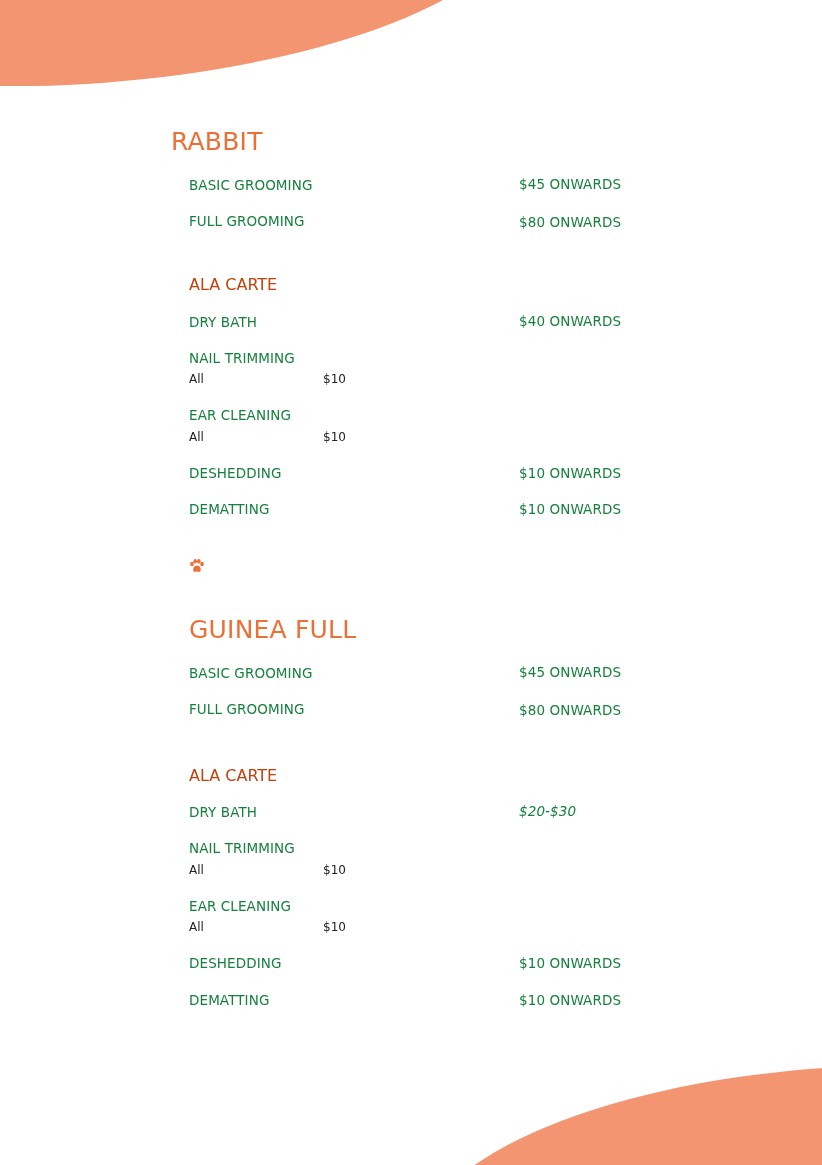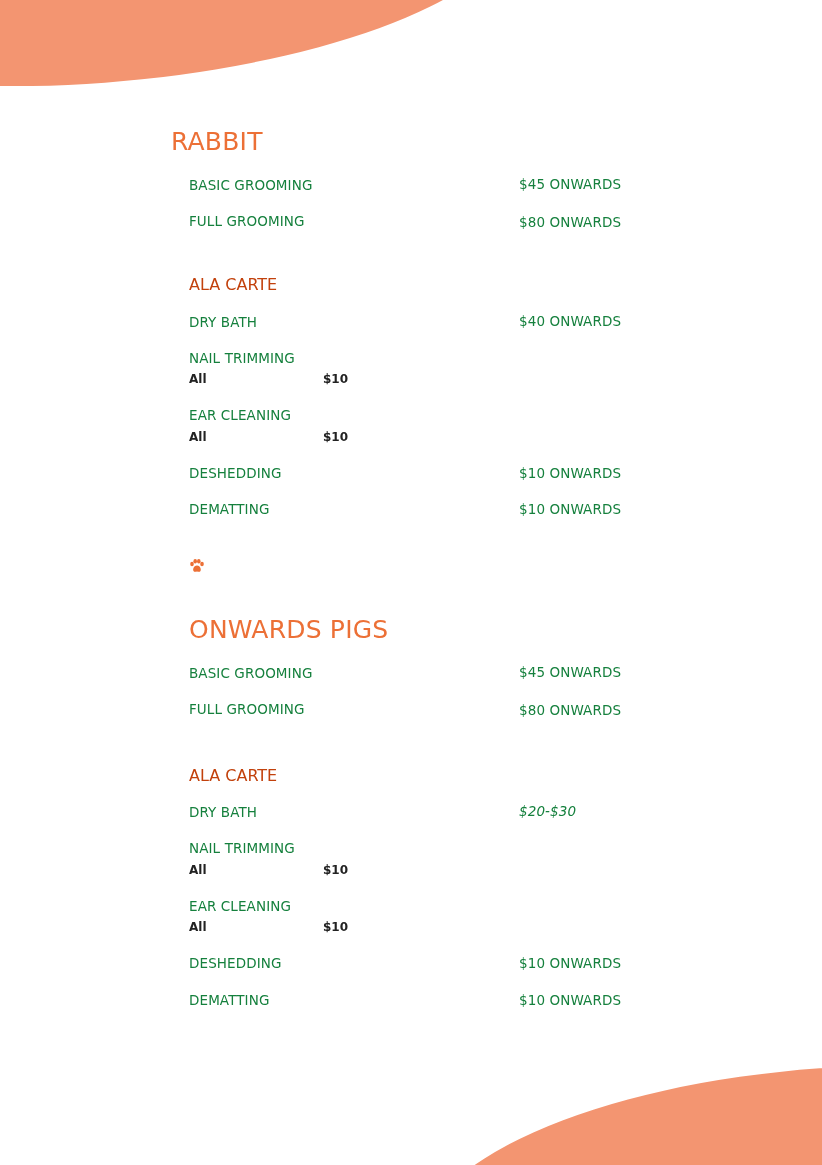--- a/index.html
+++ b/index.html
@@ -17,21 +17,21 @@
   }
   .blob-bottom {
     width:820px; height:300px; left:420px; top:1068px;
     border-radius:50%;
     transform: rotate(-4deg);
   }
   .abs { position:absolute; white-space:nowrap; }
   .h1 { font-size:25px; color:#ec7036; letter-spacing:0.2px; }
   .h2 { font-size:16px; color:#c2410c; }
   .item { font-size:13.5px; color:#15803d; letter-spacing:0.1px; }
-  .sub { font-size:12px; color:#222;font-weight:bold; }
+  .sub { font-size:12px; color:#222; }
   .paw { width:16px; height:14px; }
 </style>
 </head>
 <body>
 
 <div class="blob blob-top"></div>
 <div class="blob blob-bottom"></div>
 
 <div class="abs h1" style="left:171px; top:127px;">RABBIT</div>
 
@@ -59,21 +59,21 @@
 <div class="abs item" style="left:519px; top:501px;">$10 ONWARDS</div>
 
 <svg class="abs paw" style="left:189px; top:559px;" viewBox="0 0 16 14">
   <ellipse cx="3" cy="5" rx="1.8" ry="2.2" fill="#ec7036"></ellipse>
   <ellipse cx="6.2" cy="2.2" rx="1.8" ry="2.2" fill="#ec7036"></ellipse>
   <ellipse cx="9.8" cy="2.2" rx="1.8" ry="2.2" fill="#ec7036"></ellipse>
   <ellipse cx="13" cy="5" rx="1.8" ry="2.2" fill="#ec7036"></ellipse>
   <path d="M8 6.5 C5 6.5 3.5 10 4.5 12 C5.5 13.5 7 12.5 8 12.5 C9 12.5 10.5 13.5 11.5 12 C12.5 10 11 6.5 8 6.5 Z" fill="#ec7036"></path>
 </svg>
 
-<div class="abs h1" style="left:189px; top:615px;">ONWARDS PIGS</div>
+<div class="abs h1" style="left:189px; top:615px;">GUINEA FULL</div>
 
 <div class="abs item" style="left:189px; top:665px;">BASIC GROOMING</div>
 <div class="abs item" style="left:519px; top:664px;">$45 ONWARDS</div>
 <div class="abs item" style="left:189px; top:701px;">FULL GROOMING</div>
 <div class="abs item" style="left:519px; top:702px;">$80 ONWARDS</div>
 
 <div class="abs h2" style="left:189px; top:766px;">ALA CARTE</div>
 
 <div class="abs item" style="left:189px; top:804px;">DRY BATH</div>
 <div class="abs item" style="left:519px; top:803px;font-style:italic;">$20-$30</div>

